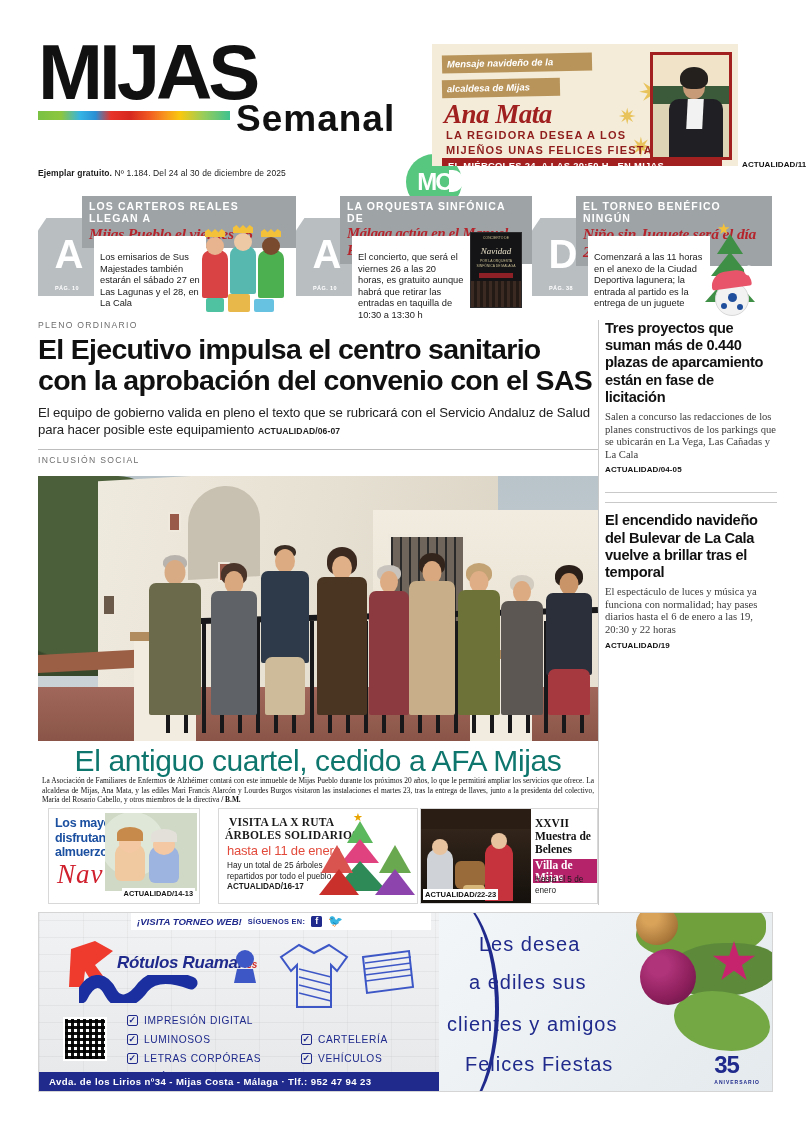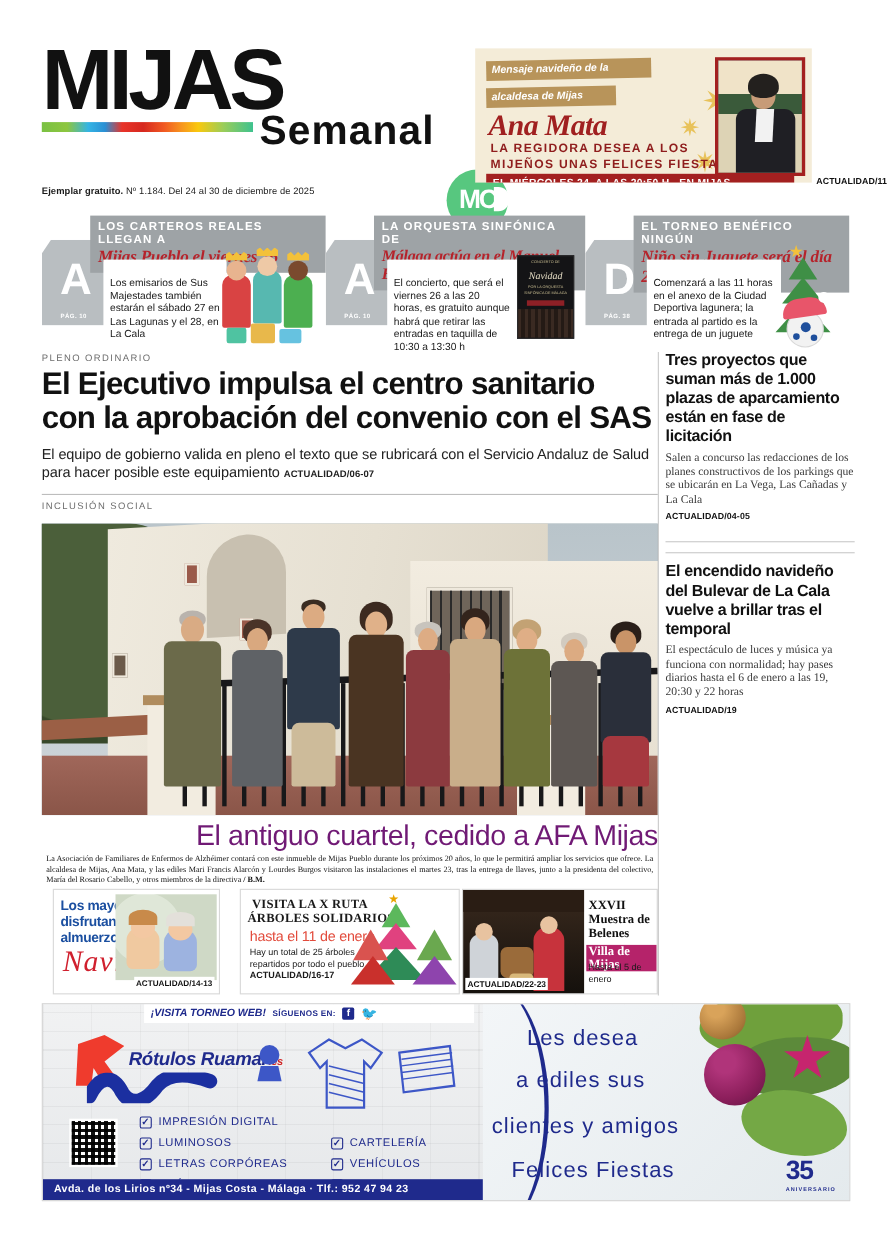--- a/index.html
+++ b/index.html
@@ -214,22 +214,22 @@
      transform:rotate(-1.6deg); }
   .mp-pillar { position:absolute; width:62px; height:108px; background:#f2ece0; bottom:-6px; }
   .mp-pillar .cap { position:absolute; top:-7px; left:-4px; width:70px; height:9px; background:#b08c5e; }
   .person { position:absolute; bottom:26px; }
   .person .head { position:absolute; left:50%; transform:translateX(-50%); border-radius:50%; }
   .person .hair { position:absolute; left:50%; transform:translateX(-50%); border-radius:50% 50% 38% 38%; }
   .person .torso { position:absolute; left:50%; transform:translateX(-50%); border-radius:7px 7px 2px 2px; }
 
   
   .photo-head {
-    position:absolute; left:38px; top:744px; width:560px; text-align:right;
-    font-size:26px; color:#701a75; letter-spacing:-.4px;
+    position:absolute; left:38px; top:744px; width:560px; text-align:center;
+    font-size:30px; color:#0f766e; letter-spacing:-.4px;
   }
   .photo-caption {
     position:absolute; left:42px; top:776px; width:552px;
     font-family:"Liberation Serif", serif; font-size:7.4px; line-height:9.6px;
     color:#111; text-align:justify;
   }
   .photo-caption b { font-weight:bold; }
 
   
   .smallrow { position:absolute; left:38px; top:808px; width:560px; height:96px; }
@@ -618,21 +618,21 @@
       <div class="sp3-band">Villa de Mijas</div>
       <div class="sp3-sub">Hasta el 5 de enero</div>
     </div>
 
   </div>
 
   <div class="vline"></div>
   <div class="rightcol">
 
     <div class="rc-item">
-      <h3>Tres proyectos que suman más de 1.000 plazas de aparcamiento están en fase de licitación</h3>
+      <h3>Tres proyectos que suman más de 0.440 plazas de aparcamiento están en fase de licitación</h3>
       <p>Salen a concurso las redacciones de los planes constructivos de los parkings que se ubicarán en La Vega, Las Cañadas y La Cala</p>
       <div class="ref">ACTUALIDAD/04-05</div>
     </div>
     <div class="rc-sep"></div>
 
     <div class="rc-sep"></div>
 
     <div class="rc-item">
       <h3>El encendido navideño del Bulevar de La Cala vuelve a brillar tras el temporal</h3>
       <p>El espectáculo de luces y música ya funciona con normalidad; hay pases diarios hasta el 6 de enero a las 19, 20:30 y 22 horas</p>

